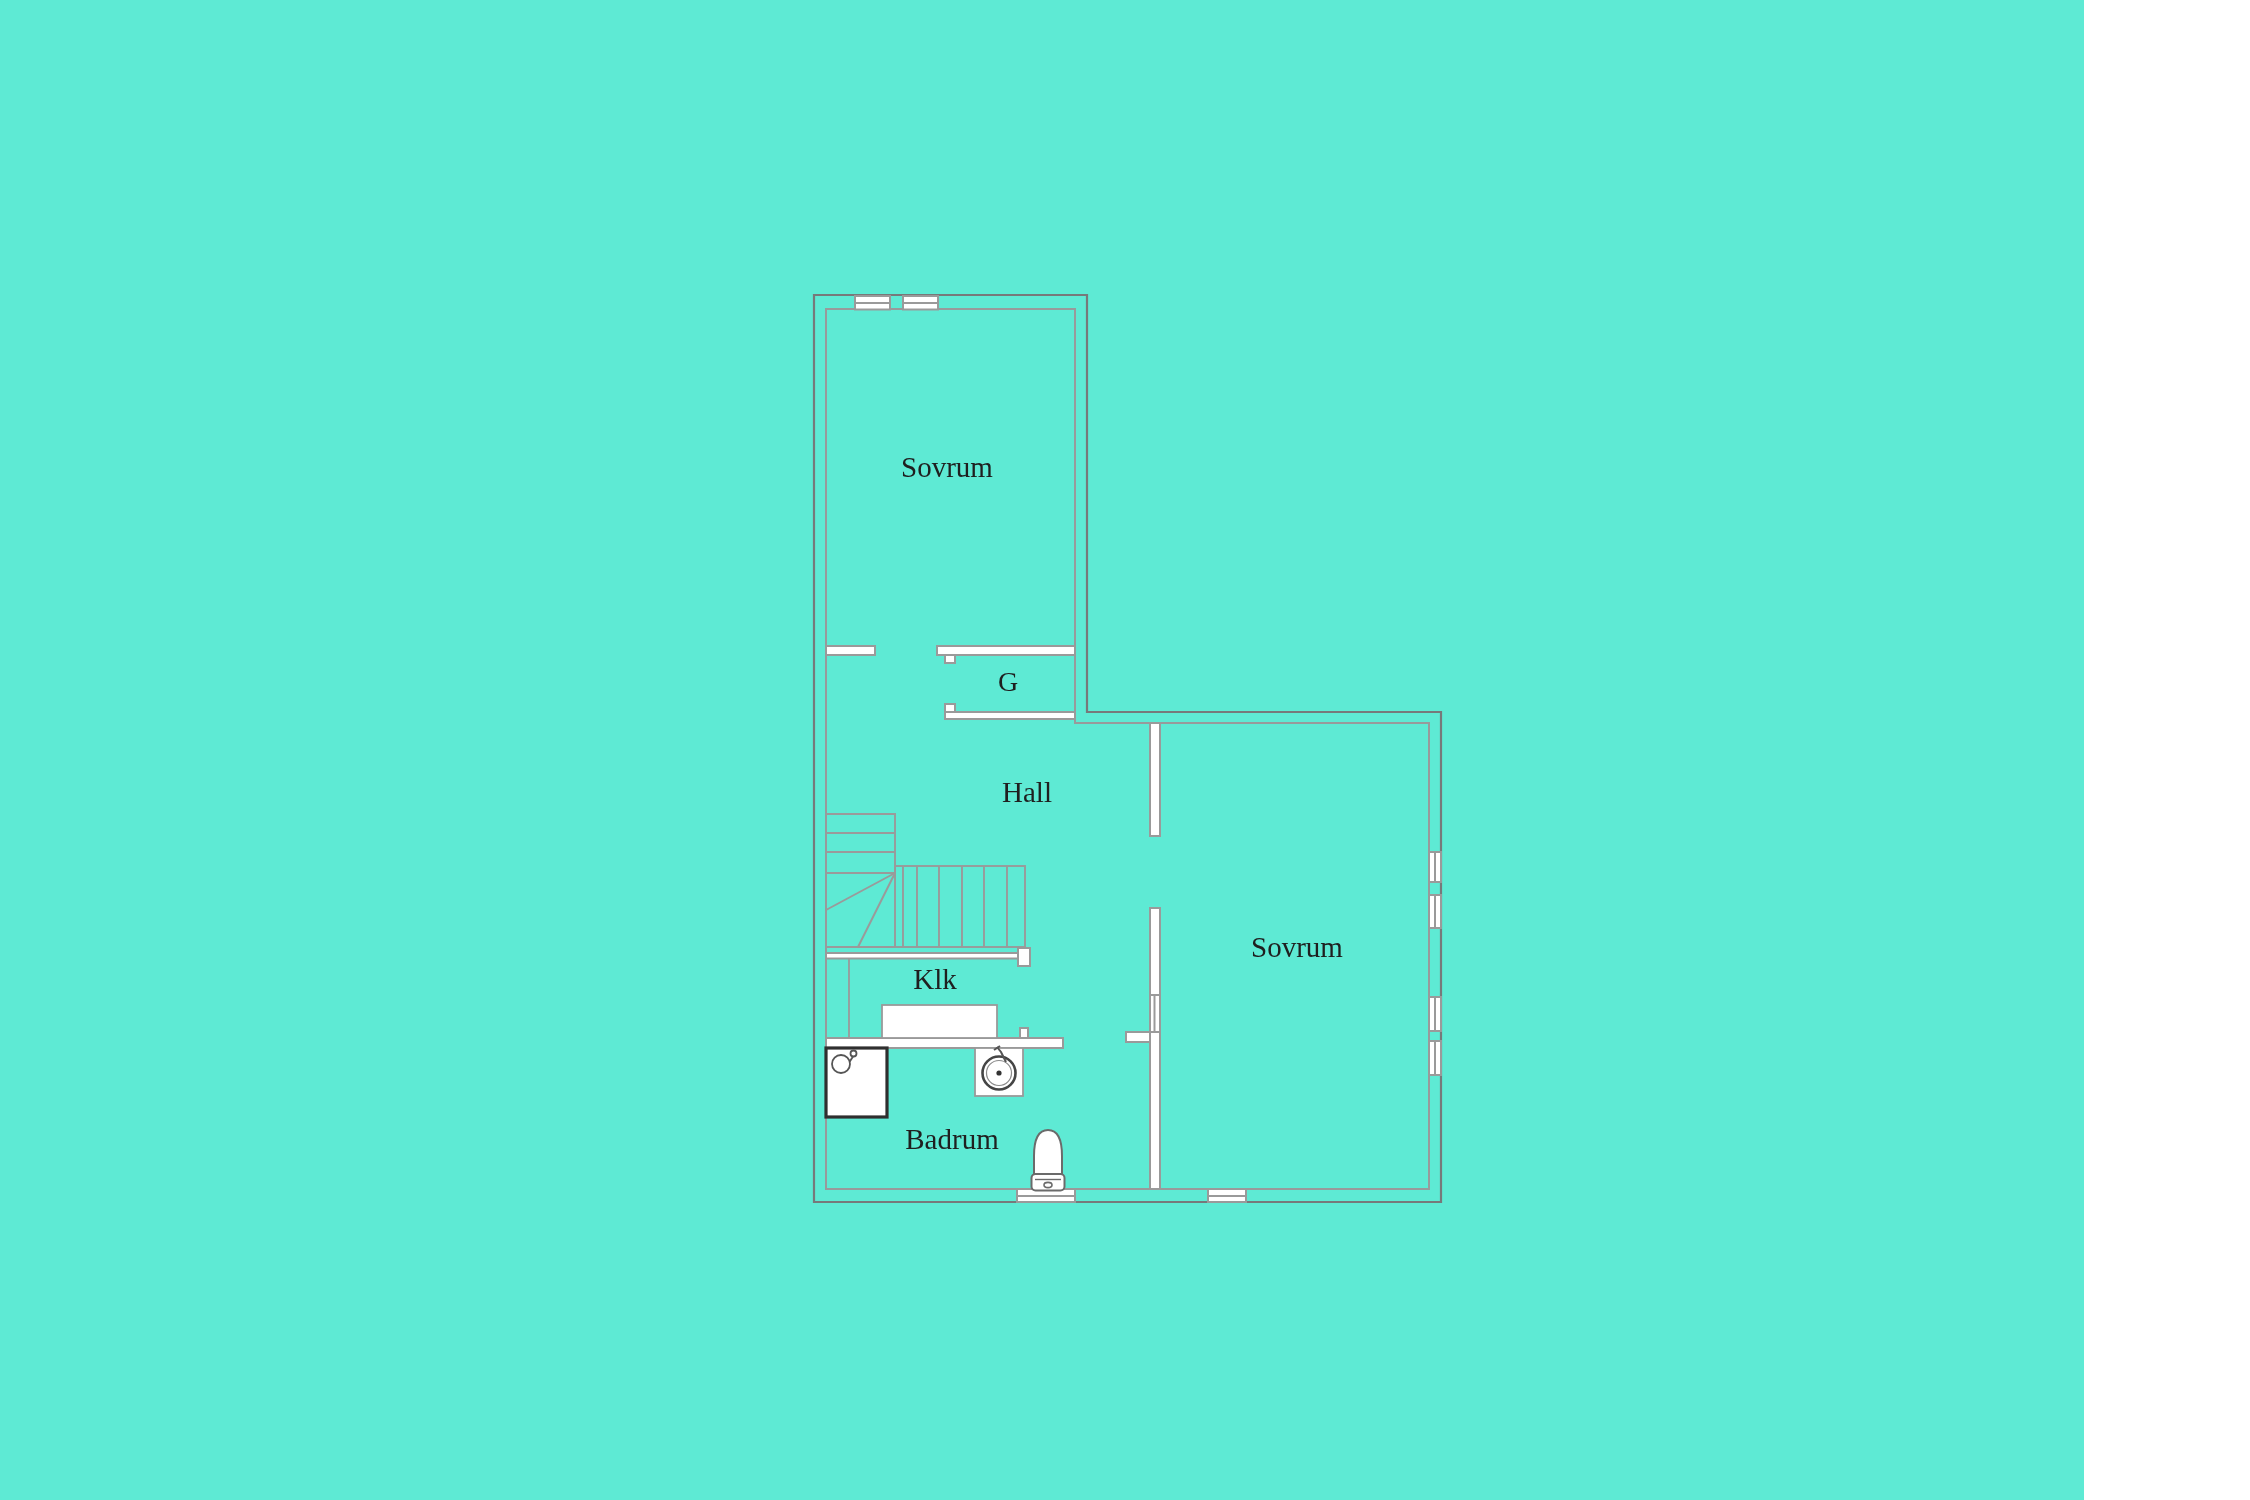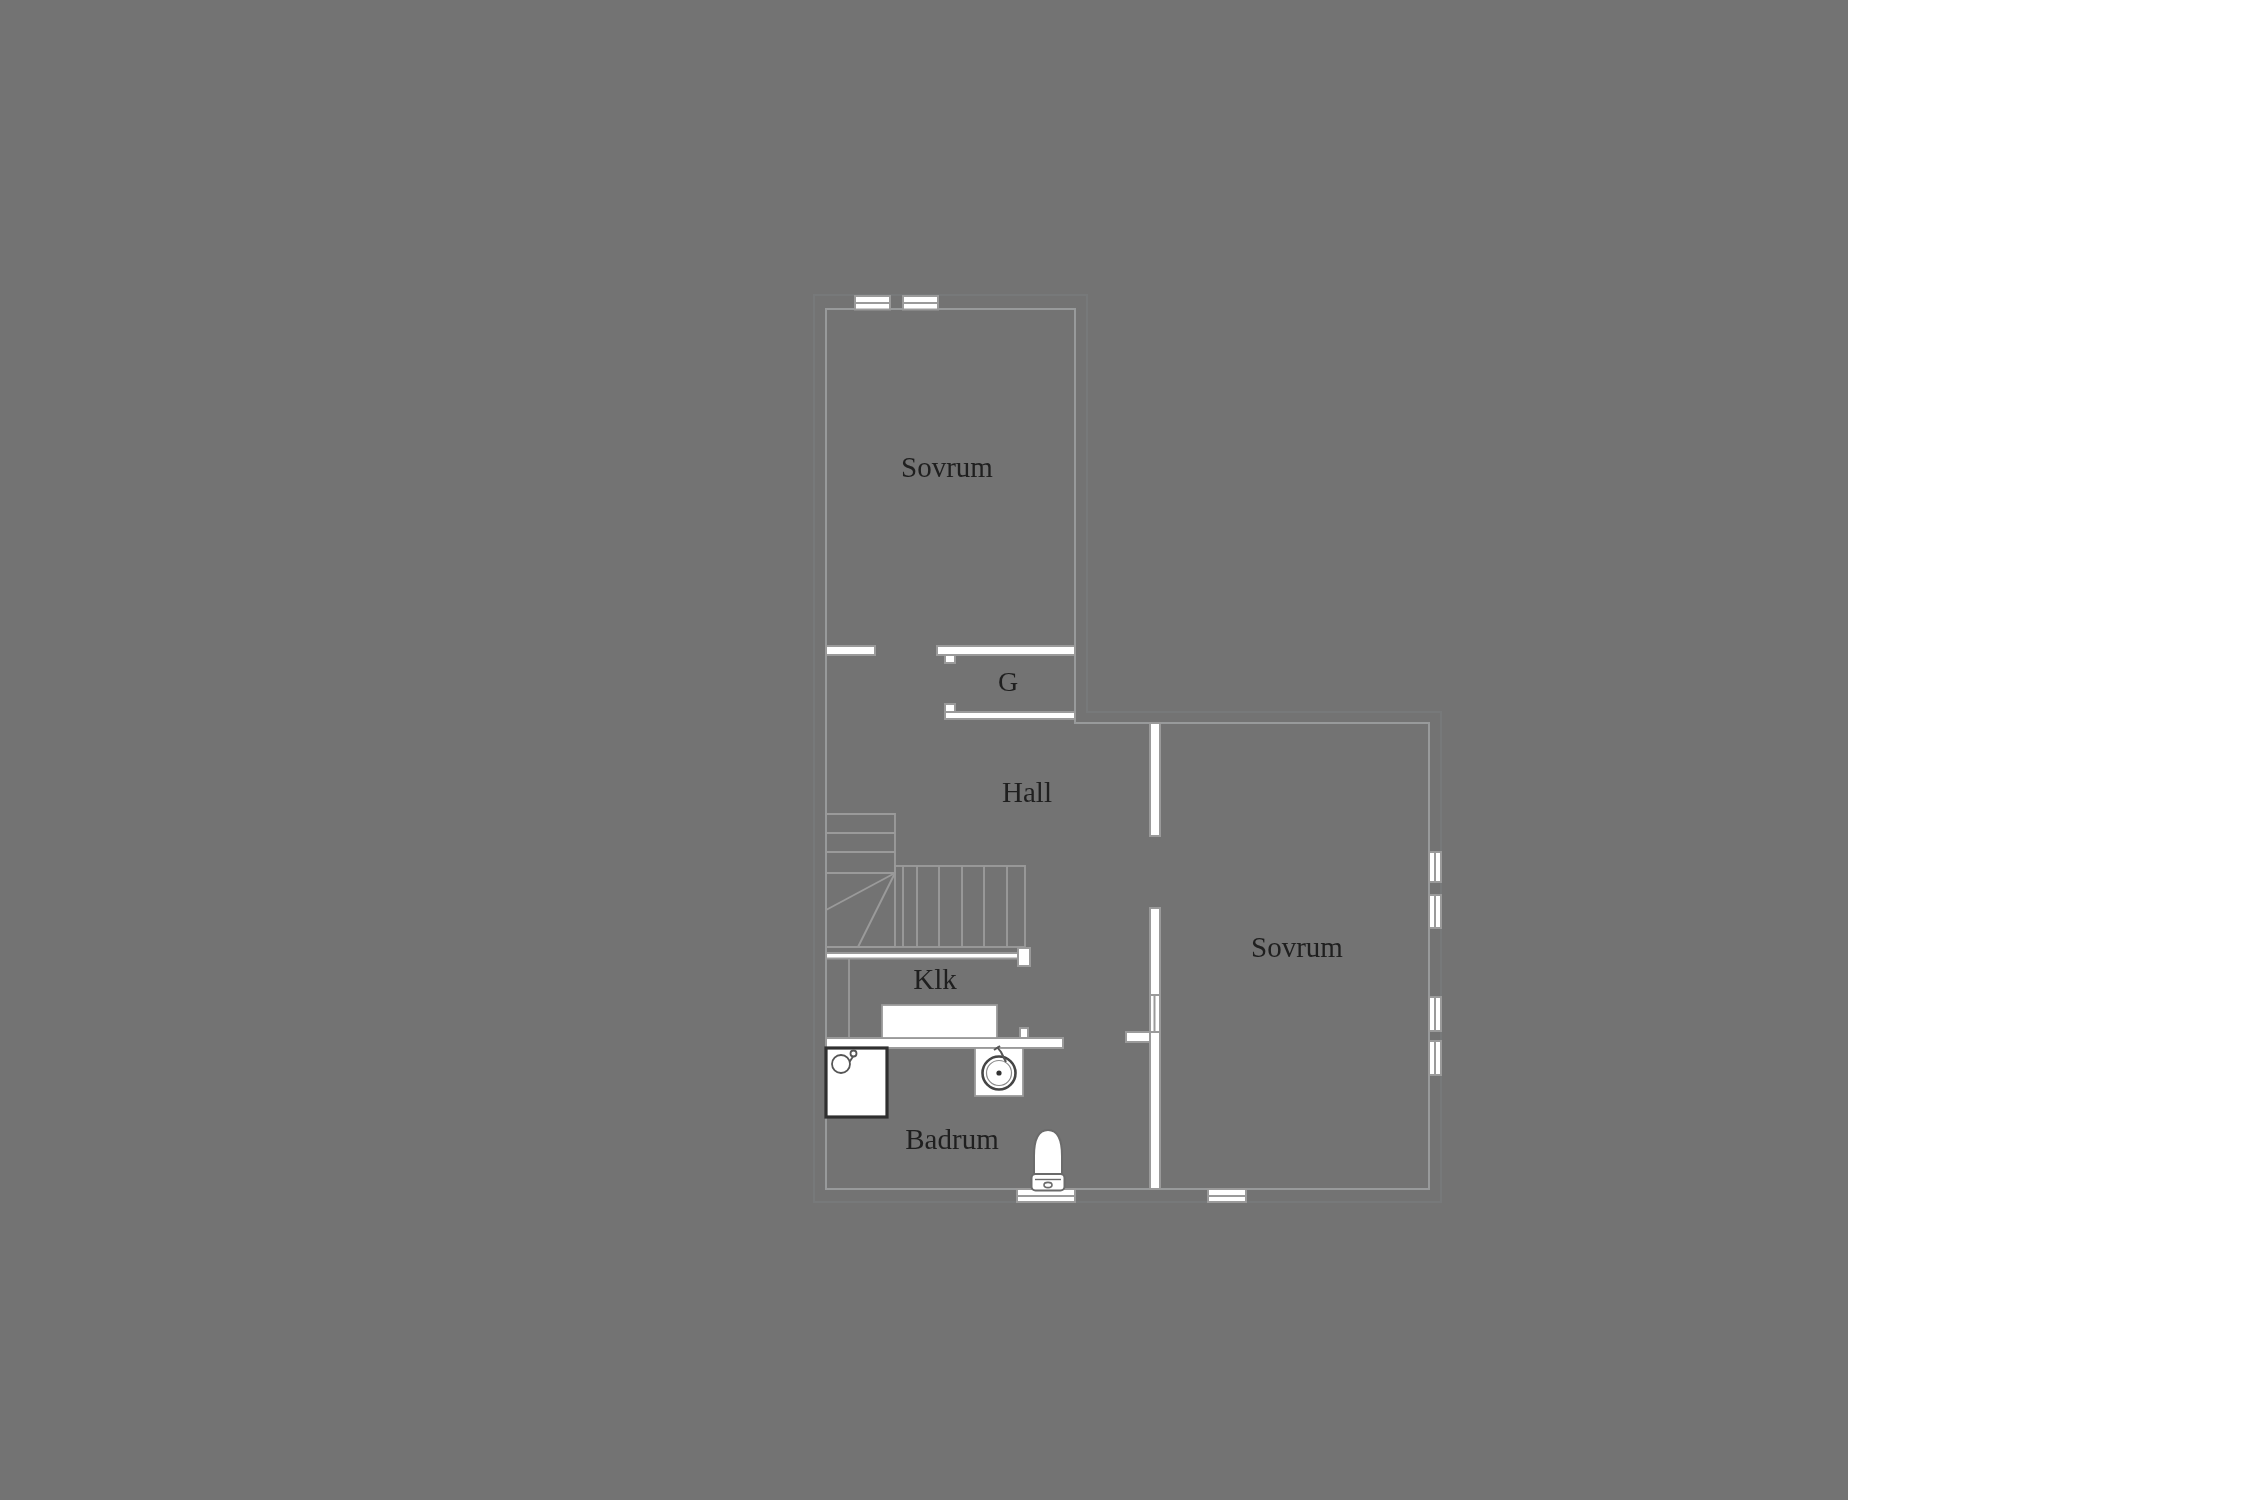--- a/index.html
+++ b/index.html
@@ -1,16 +1,16 @@
 <!DOCTYPE html>
 <html><head>
 <meta charset="utf-8">
 <style>
   html,body{margin:0;padding:0;background:#ffffff;width:100%;height:100%;}
-  .stage{position:relative;width:1848px;height:1500px;background:#737373;overflow:hidden;}
+  .stage{position:relative;width:2084px;height:1500px;background:#5eead4;overflow:hidden;}
   svg{position:absolute;left:0;top:0;display:block;}
   .room-label{font-family:"Liberation Serif","DejaVu Serif",serif;fill:#1f1f1f;font-size:29px;}
   .room-label.small{font-size:28px;}
   text{text-anchor:middle;dominant-baseline:middle;}
 </style>
 </head>
 <body>
 
 <div class="stage">
 <svg width="2250" height="1500" viewBox="0 0 2250 1500">

